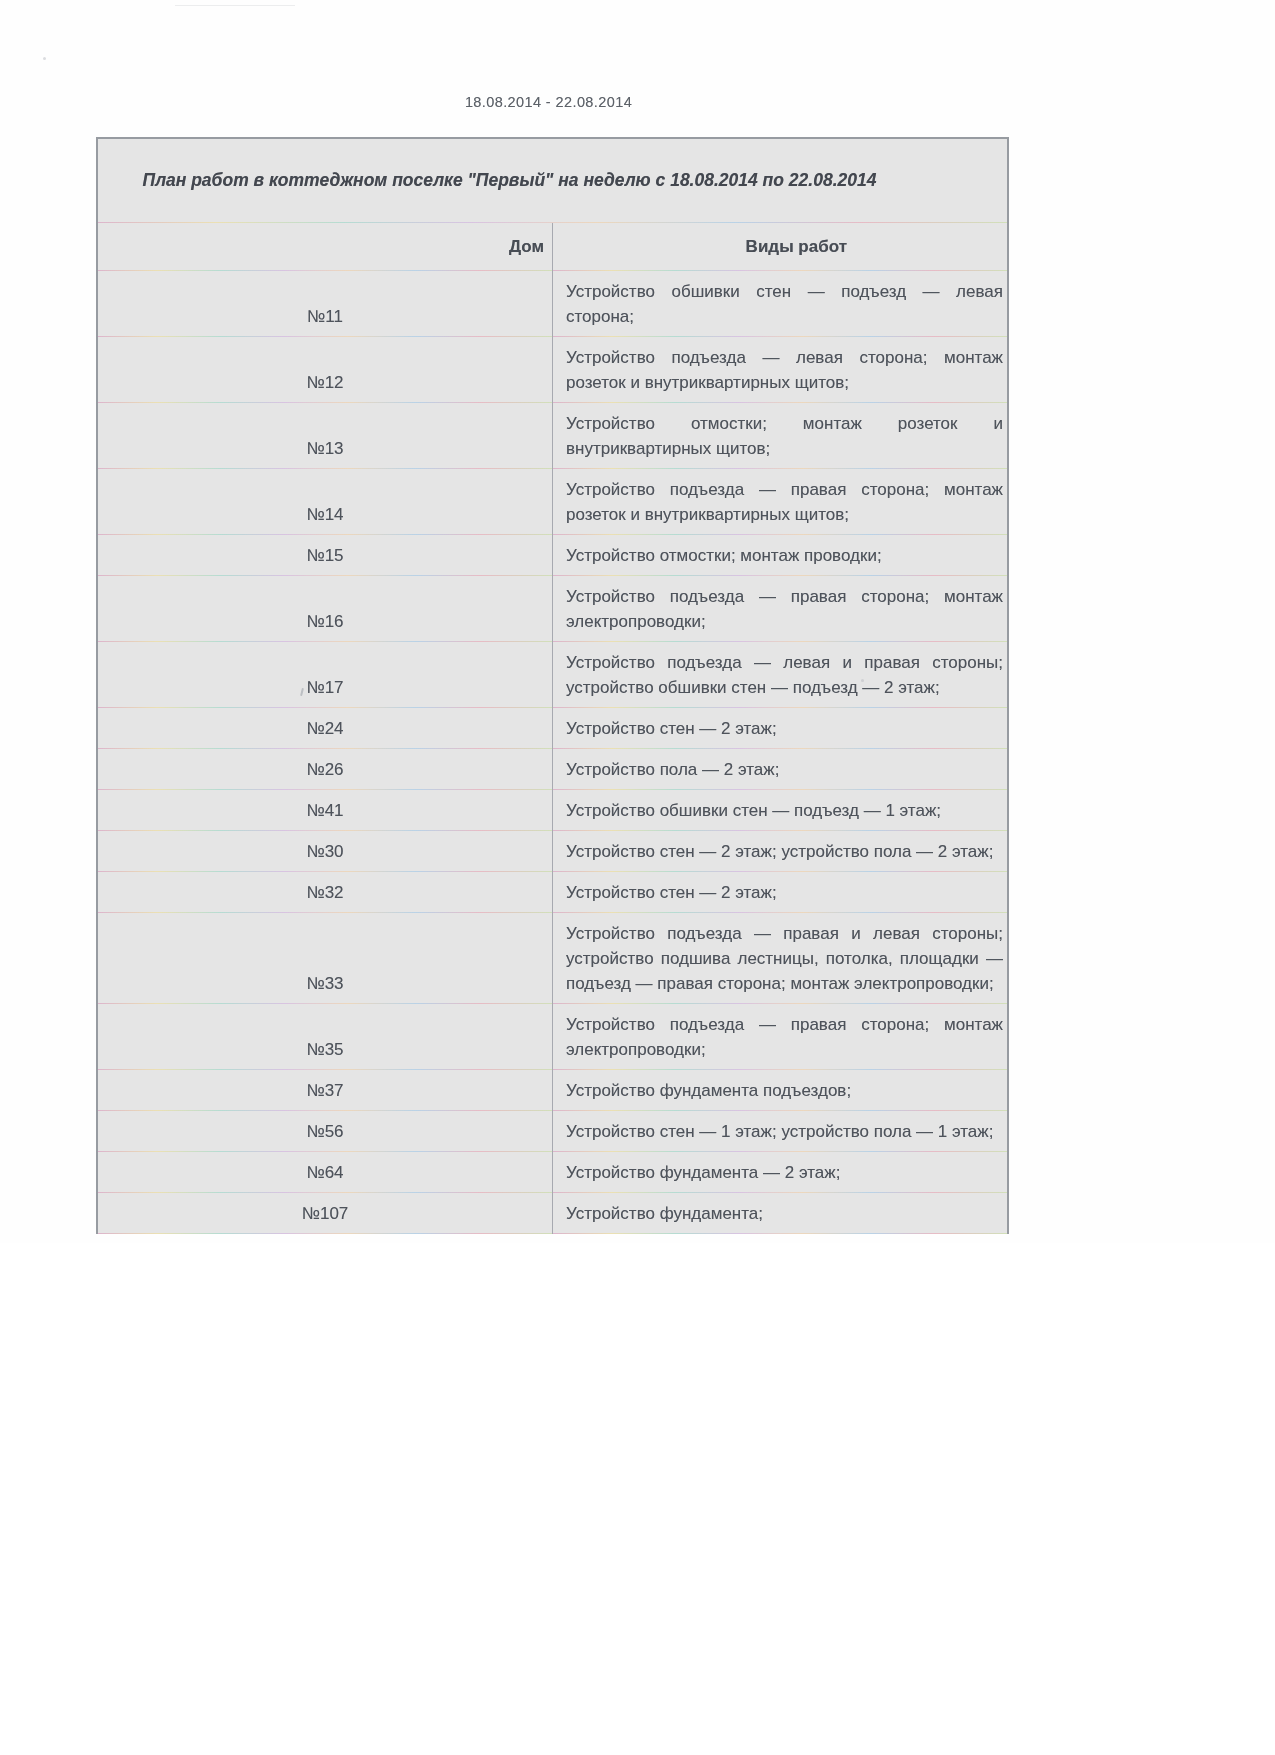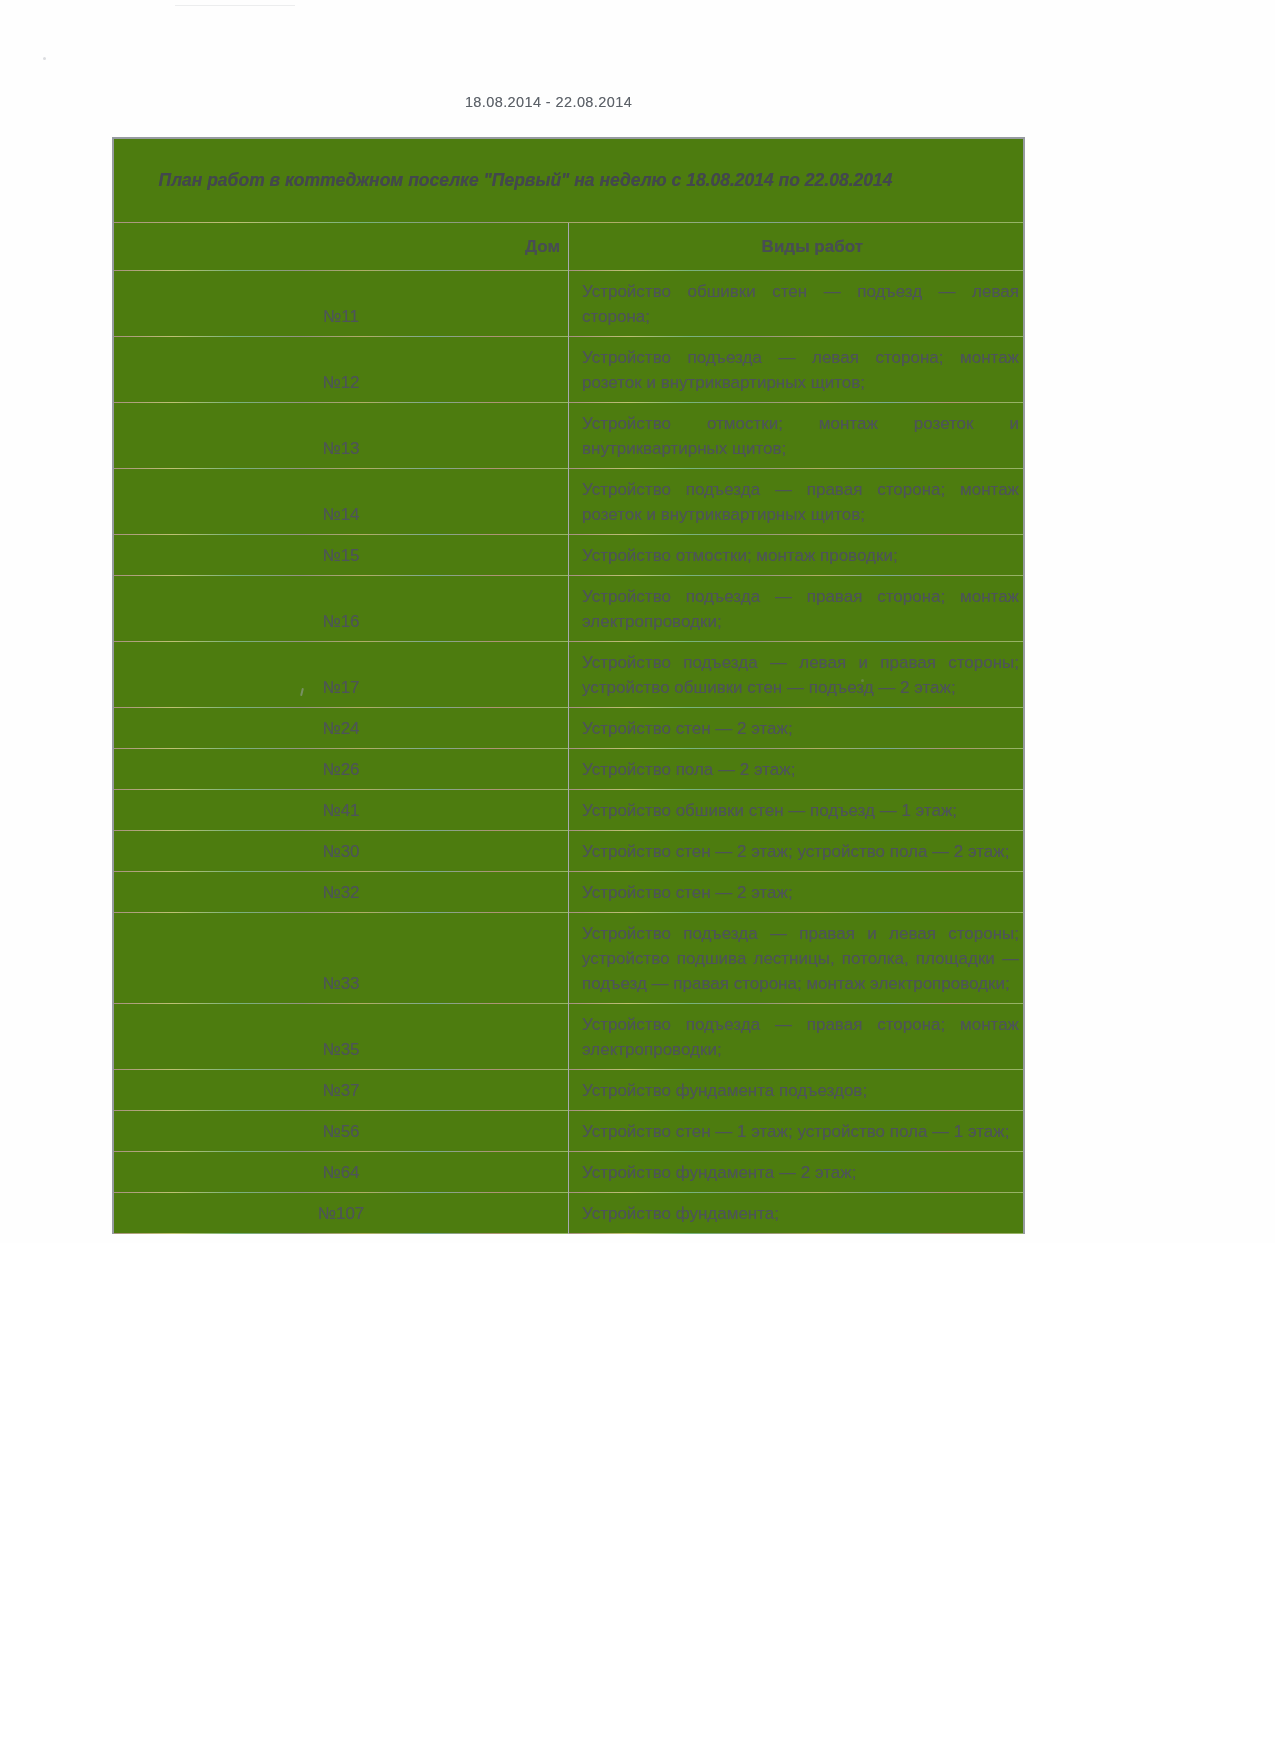--- a/index.html
+++ b/index.html
@@ -29,26 +29,26 @@
     padding-right: 40px;
     font-size: 14.5px;
     letter-spacing: 0.4px;
     color: #5d6269;
     text-shadow: 0 0 0.5px rgba(90,95,105,.45);
   }
 
   
   .table-frame {
     position: absolute;
-    left: 112px;
+    left: 96px;
     top: 137px;
     width: 913px;
     border: 2px solid #979ba1;
     border-bottom: none;
-    background: #4d7c0f;
+    background: #e5e5e5;
   }
 
   table.work-table {
     width: 100%;
     border-collapse: collapse;
     table-layout: fixed;
   }
 
   
   .scanline-bottom {

